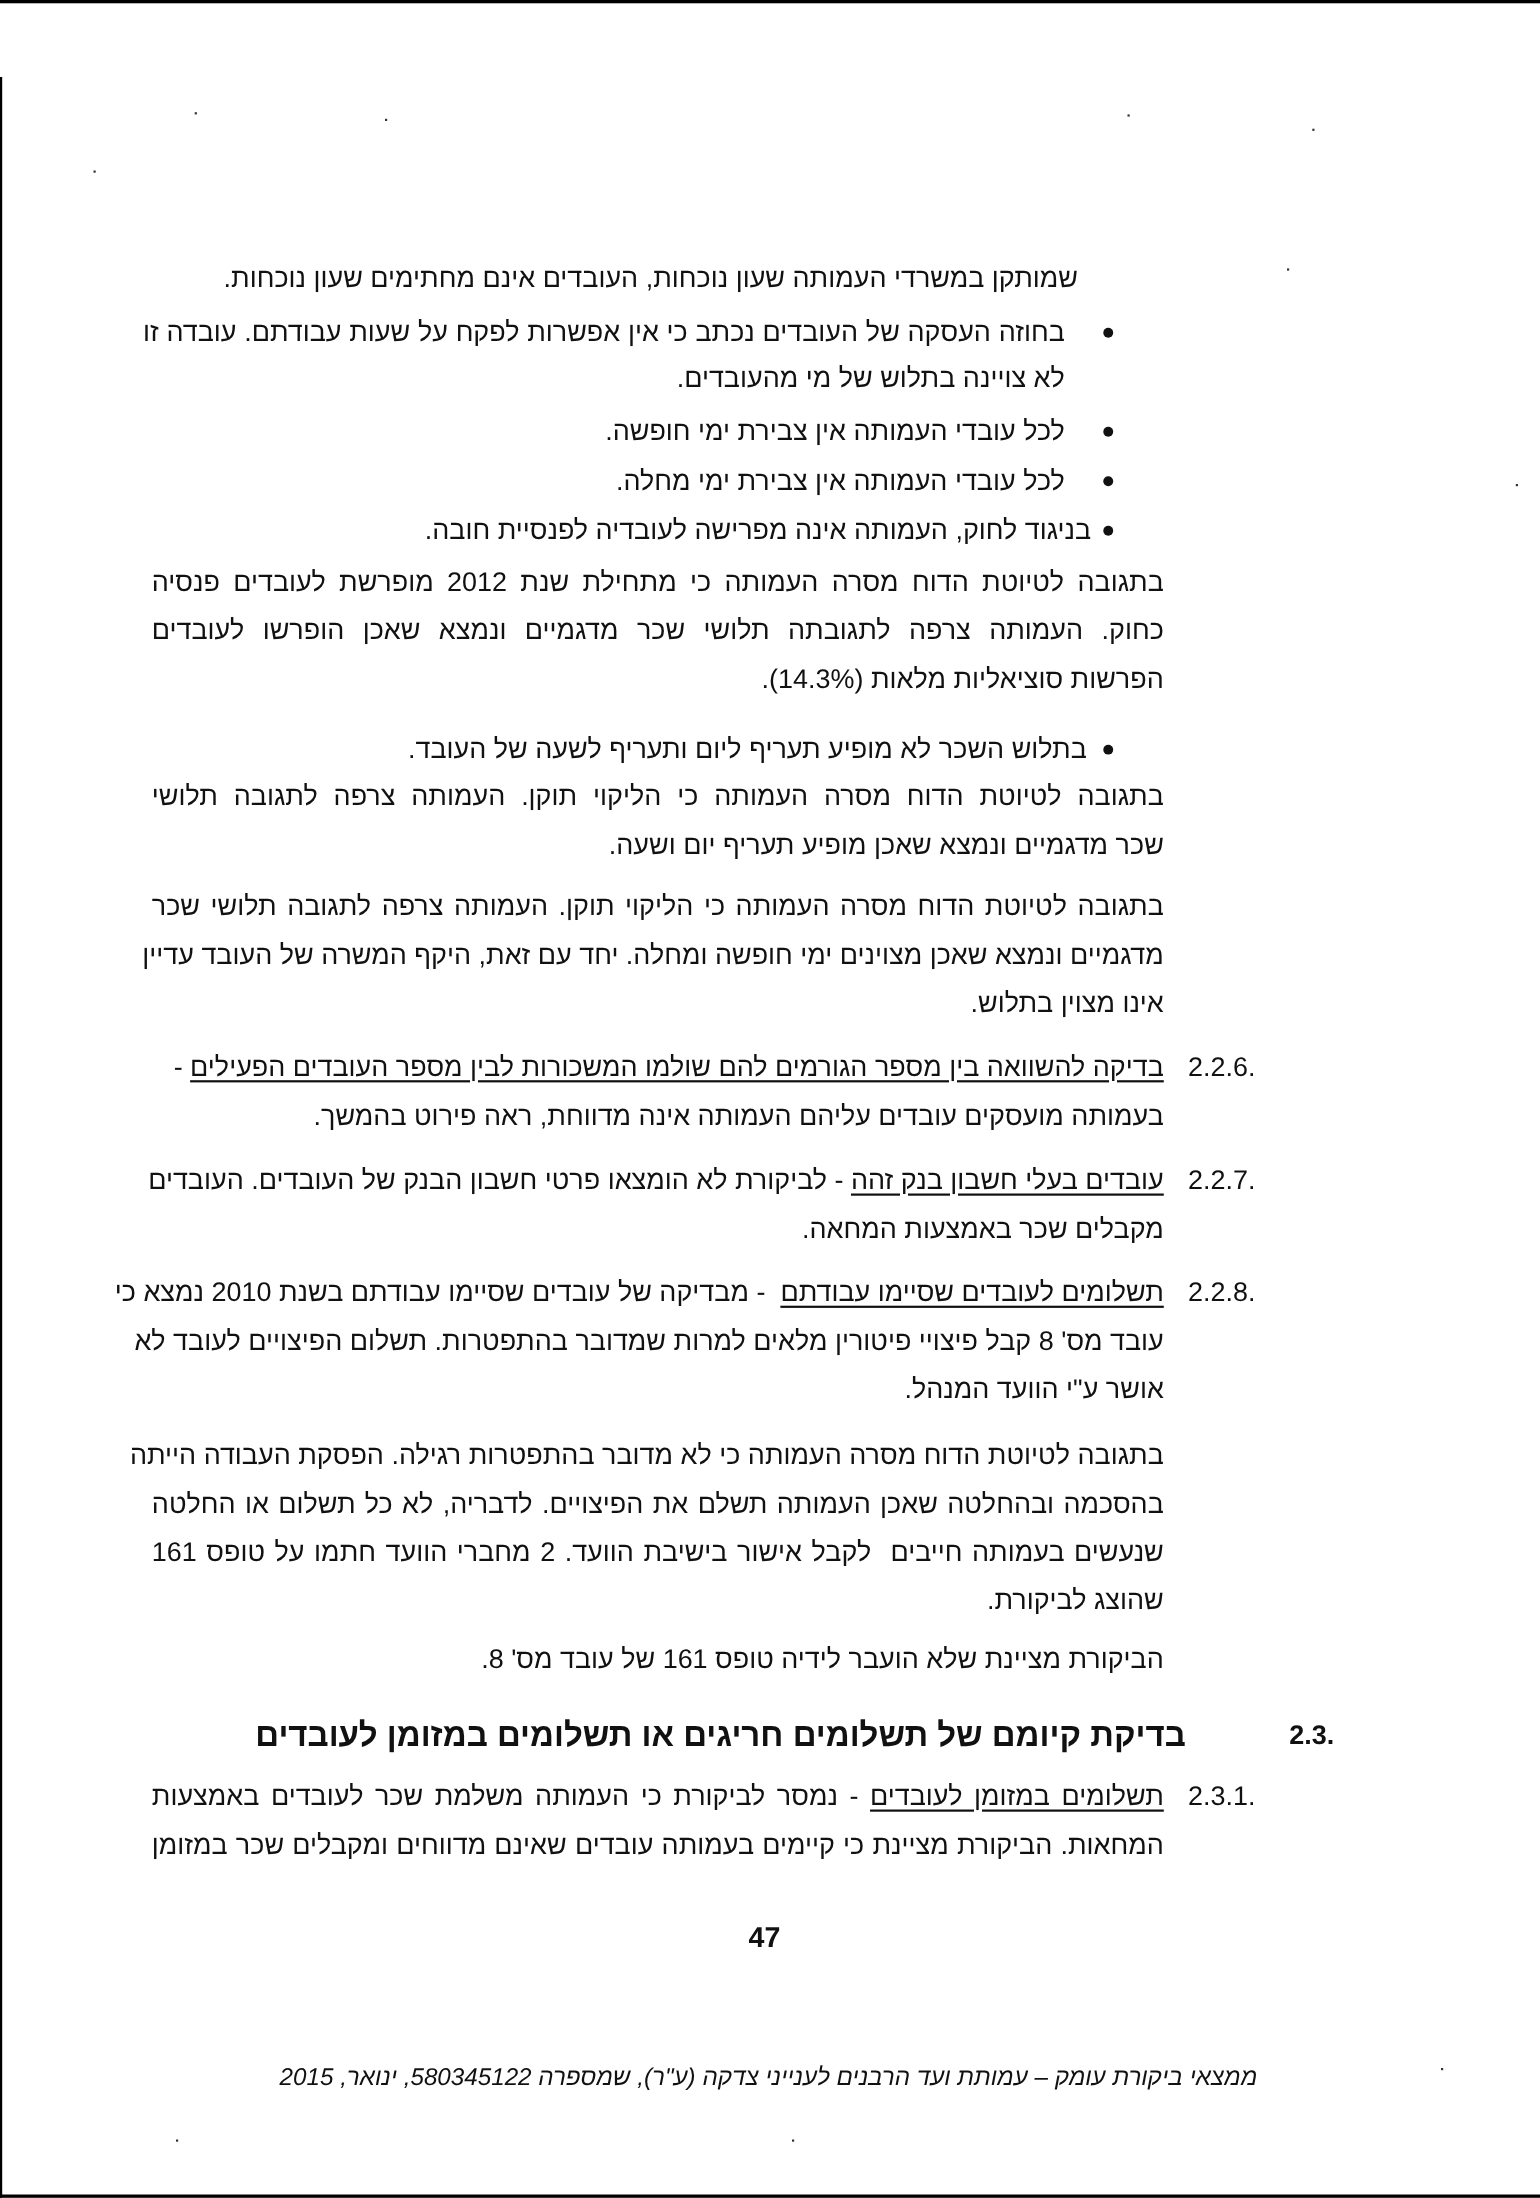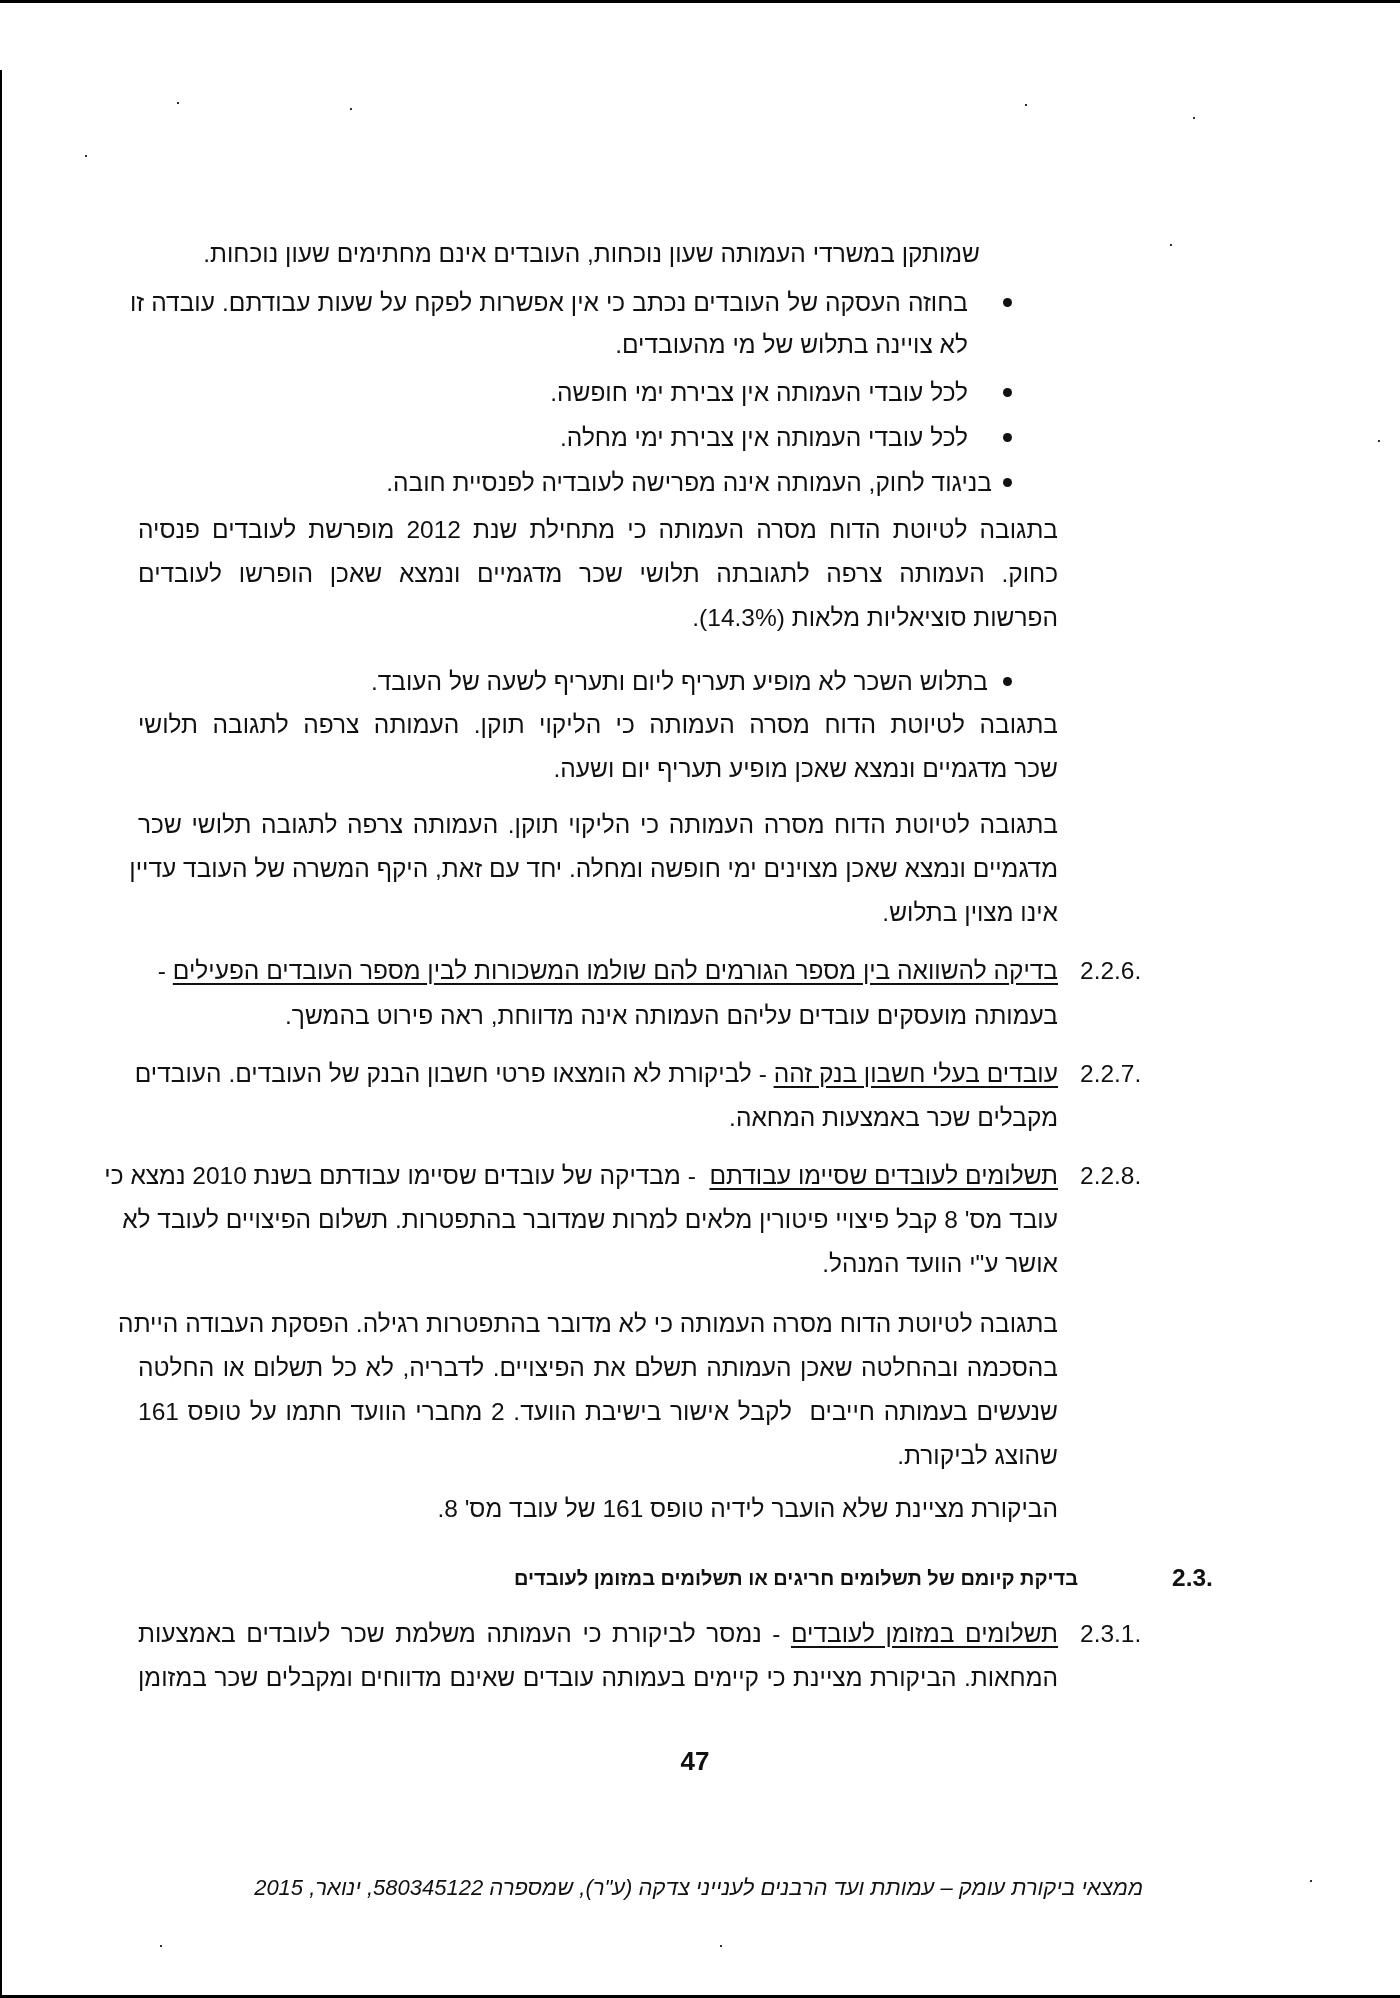--- a/index.html
+++ b/index.html
@@ -76,21 +76,21 @@
 <div class="line" style="right:342px; top:1249px;">אושר ע"י הוועד המנהל.</div>
 
 <div class="line just" style="right:342px; width:920px; top:1309px;">בתגובה לטיוטת הדוח מסרה העמותה כי לא מדובר בהתפטרות רגילה. הפסקת העבודה הייתה</div>
 <div class="line just" style="right:342px; width:920px; top:1353px;">בהסכמה ובהחלטה שאכן העמותה תשלם את הפיצויים. לדבריה, לא כל תשלום או החלטה</div>
 <div class="line just" style="right:342px; width:920px; top:1397px; white-space:pre;">שנעשים בעמותה חייבים  לקבל אישור בישיבת הוועד. 2 מחברי הוועד חתמו על טופס 161</div>
 <div class="line" style="right:342px; top:1441px;">שהוצג לביקורת.</div>
 
 <div class="line" style="right:342px; top:1494px;">הביקורת מציינת שלא הועבר לידיה טופס 161 של עובד מס' 8.</div>
 
 <div class="num heading" style="left:1172px; top:1563px;">2.3.</div>
-<div class="line heading" style="right:322px; top:1563px; font-size:20px;">בדיקת קיומם של תשלומים חריגים או תשלומים במזומן לעובדים</div>
+<div class="line heading" style="right:322px; top:1563px; font-size:30px;">בדיקת קיומם של תשלומים חריגים או תשלומים במזומן לעובדים</div>
 
 <div class="num" style="left:1080px; top:1619px;">2.3.1.</div>
 <div class="line just" style="right:342px; width:920px; top:1619px;">
   <span class="u">תשלומים במזומן לעובדים</span><span> - </span><span>נמסר לביקורת כי העמותה משלמת שכר לעובדים באמצעות</span>
 </div>
 <div class="line just" style="right:342px; width:920px; top:1663px;">המחאות. הביקורת מציינת כי קיימים בעמותה עובדים שאינם מדווחים ומקבלים שכר במזומן</div>
 
 <div class="pagenum" style="left:-5px;">47</div>
 <div class="footer">ממצאי ביקורת עומק – עמותת ועד הרבנים לענייני צדקה (ע"ר), שמספרה 580345122, ינואר, 2015</div>
 

